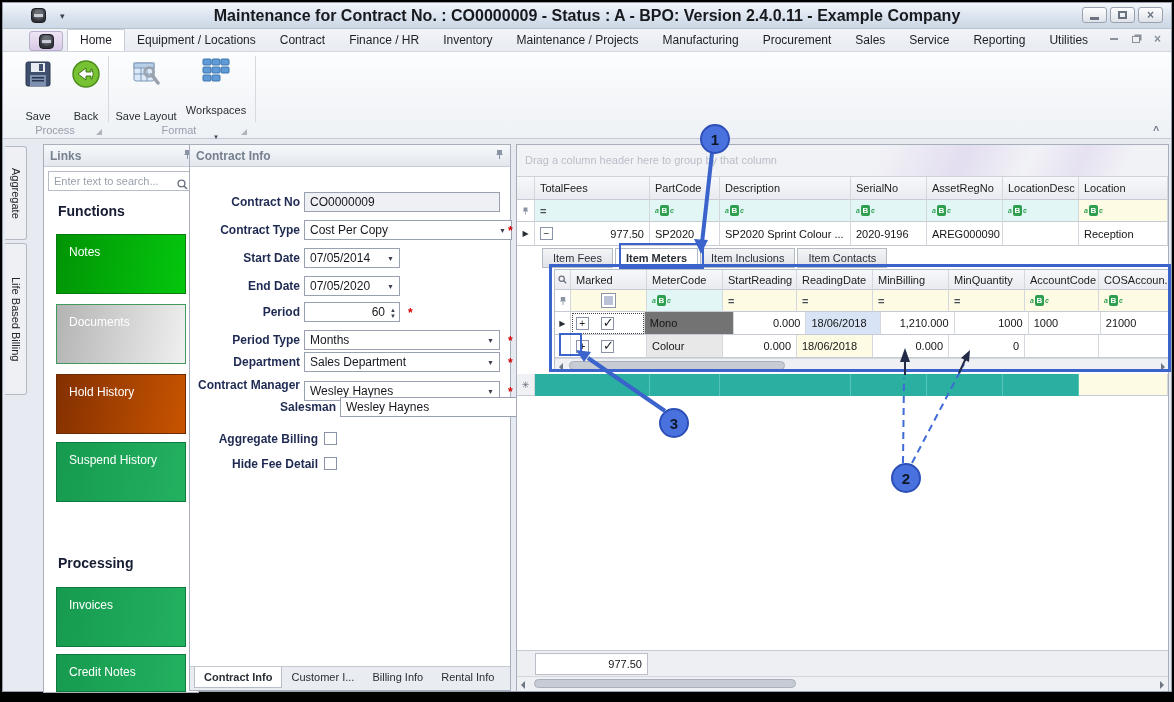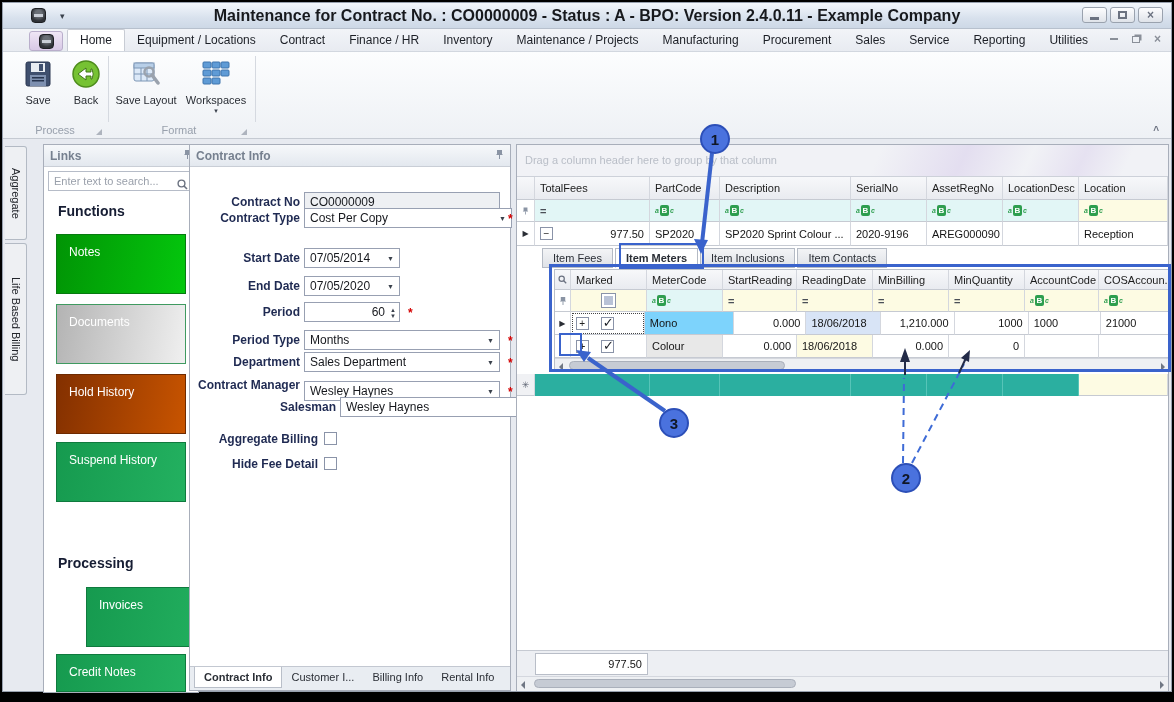--- a/index.html
+++ b/index.html
@@ -32,21 +32,21 @@
   .rtab { padding:3px 12px 4px 12px; font-size:12px; color:#1c1f26; white-space:nowrap; }
   .rtab.active { background:#fff; border:1px solid #c8ccd4; border-bottom:none; border-radius:2px 2px 0 0; }
   .mdibtns { position:absolute; right:10px; top:30px; display:flex; gap:14px; align-items:center; }
   .g-mdi-min { width:8px; height:2px; background:#8a8f99; }
   .g-mdi-restore { width:8px; height:7px; border:1px solid #8a8f99; box-shadow:2px -2px 0 -0.5px #8a8f99; }
   .g-mdi-close { color:#8a8f99; font-size:12px; font-weight:bold; line-height:1; }
 
   .ribbon-body { position:absolute; left:0; top:49px; width:100%; height:87px;
     background:linear-gradient(#fcfdfe,#eef1f5); border-bottom:1px solid #c5cad2; }
   .rgroup-sep { position:absolute; top:4px; bottom:16px; width:1px; background:#d5d9e0; }
-  .rbtn { position:absolute; top:6px; width:58px; height:66px; display:flex; flex-direction:column; align-items:center; gap:4px; font-size:11px; color:#2a2e35; text-align:center; }
+  .rbtn { position:absolute; top:6px; width:58px; height:66px; display:flex; flex-direction:column; align-items:center; gap:20px; font-size:11px; color:#2a2e35; text-align:center; }
   .rbtn .ric { width:32px; height:32px; display:flex; align-items:center; justify-content:center; }
   .glabel { position:absolute; bottom:2px; font-size:11px; color:#98a0ac; text-align:center; }
   .dlauncher { position:absolute; bottom:3px; width:0; height:0; border-left:6px solid transparent; border-bottom:6px solid #aeb4be; }
   .collapse-ribbon { position:absolute; right:12px; bottom:2px; color:#6b7280; font-size:10px; font-weight:bold; }
 
   
   .vtab { position:absolute; left:2px; width:22px; background:#eef0f3; border:1px solid #b3bac4; border-left:none;
     writing-mode:vertical-rl; font-size:11px; color:#22252b; display:flex; align-items:center; justify-content:center; border-radius:0 3px 3px 0;}
 
   
@@ -236,42 +236,42 @@
             <circle cx="4.5" cy="4.5" r="3.4" fill="none" stroke="#6b7280" stroke-width="1.4"></circle>
             <line x1="7" y1="7" x2="10" y2="10" stroke="#6b7280" stroke-width="1.6"></line>
           </svg>
     </span>
     <div class="lheading" style="top:58px;">Functions</div>
     <div class="fbtn silver" style="top:159px;">Documents</div>
     <div class="fbtn bright" style="top:89px;">Notes</div>
     <div class="fbtn green" style="top:297px;">Suspend History</div>
     <div class="fbtn rust" style="top:229px;">Hold History</div>
     <div class="lheading" style="top:410px;">Processing</div>
-    <div class="fbtn green" style="top:442px;margin-left:30px;">Invoices</div>
+    <div class="fbtn green" style="top:442px;">Invoices</div>
     <div class="fbtn green" style="top:509px; height:38px;">Credit Notes</div>
   </div>
 
   <div class="panel" style="left:186px; top:141px; width:322px; height:547px;">
     <div class="phead">
       <span>Contract Info</span>
       <span class="pin">
         <svg width="9" height="11" viewBox="0 0 9 11">
               <path d="M2 1h5v4l1 1H1l1-1z" fill="#8a94a4"></path>
               <rect x="4" y="6" width="1" height="4" fill="#8a94a4"></rect>
             </svg>
       </span>
     </div>
 
     <div class="frow" style="top:47px;">
       <div class="flabel">Contract No</div>
       <div class="ffield ro">
             <span>CO0000009</span>
           </div>
     </div>
-    <div class="frow" style="top:63px;">
+    <div class="frow" style="top:75px;">
       <div class="flabel">Contract Type</div>
       <div class="ffield" style="width:208px;">
             <span>Cost Per Copy</span>
             <span class="dd">▼</span>
           </div>
       <div class="req">*</div>
     </div>
     <div class="frow" style="top:103px;">
       <div class="flabel">Start Date</div>
       <div class="ffield" style="width:96px;">
@@ -510,21 +510,21 @@
         <div class="grow" style="top:42px; height:23px; width:614px;">
           <div class="gc" style="width:16px; padding:0 2px; justify-content:center;">
                 <span class="rowind">▶</span>
               </div>
           <div class="gc" style="width:76px; gap:12px; outline:1px dotted #444; outline-offset:-2px;">
             <span class="expbox">+</span>
             <span class="cb" style="position:relative;">
                   <span class="checkmark" style="position:absolute;left:1px;top:-3px;">✓</span>
                 </span>
           </div>
-          <div class="gc" style="width:92px; background:#7dd3fc;">Mono</div>
+          <div class="gc" style="width:92px; background:#737373;">Mono</div>
           <div class="gc num" style="width:74px;">0.000</div>
           <div class="gc" style="width:76px; background:#d8e4f6;">18/06/2018</div>
           <div class="gc num" style="width:76px;">1,210.000</div>
           <div class="gc num" style="width:76px;">1000</div>
           <div class="gc" style="width:74px;">1000</div>
           <div class="gc" style="width:70px; border-right:none;">21000</div>
         </div>
 
         <div class="grow" style="top:65px; height:23px; width:614px;">
           <div class="gc" style="width:16px; padding:0 2px;"></div>

